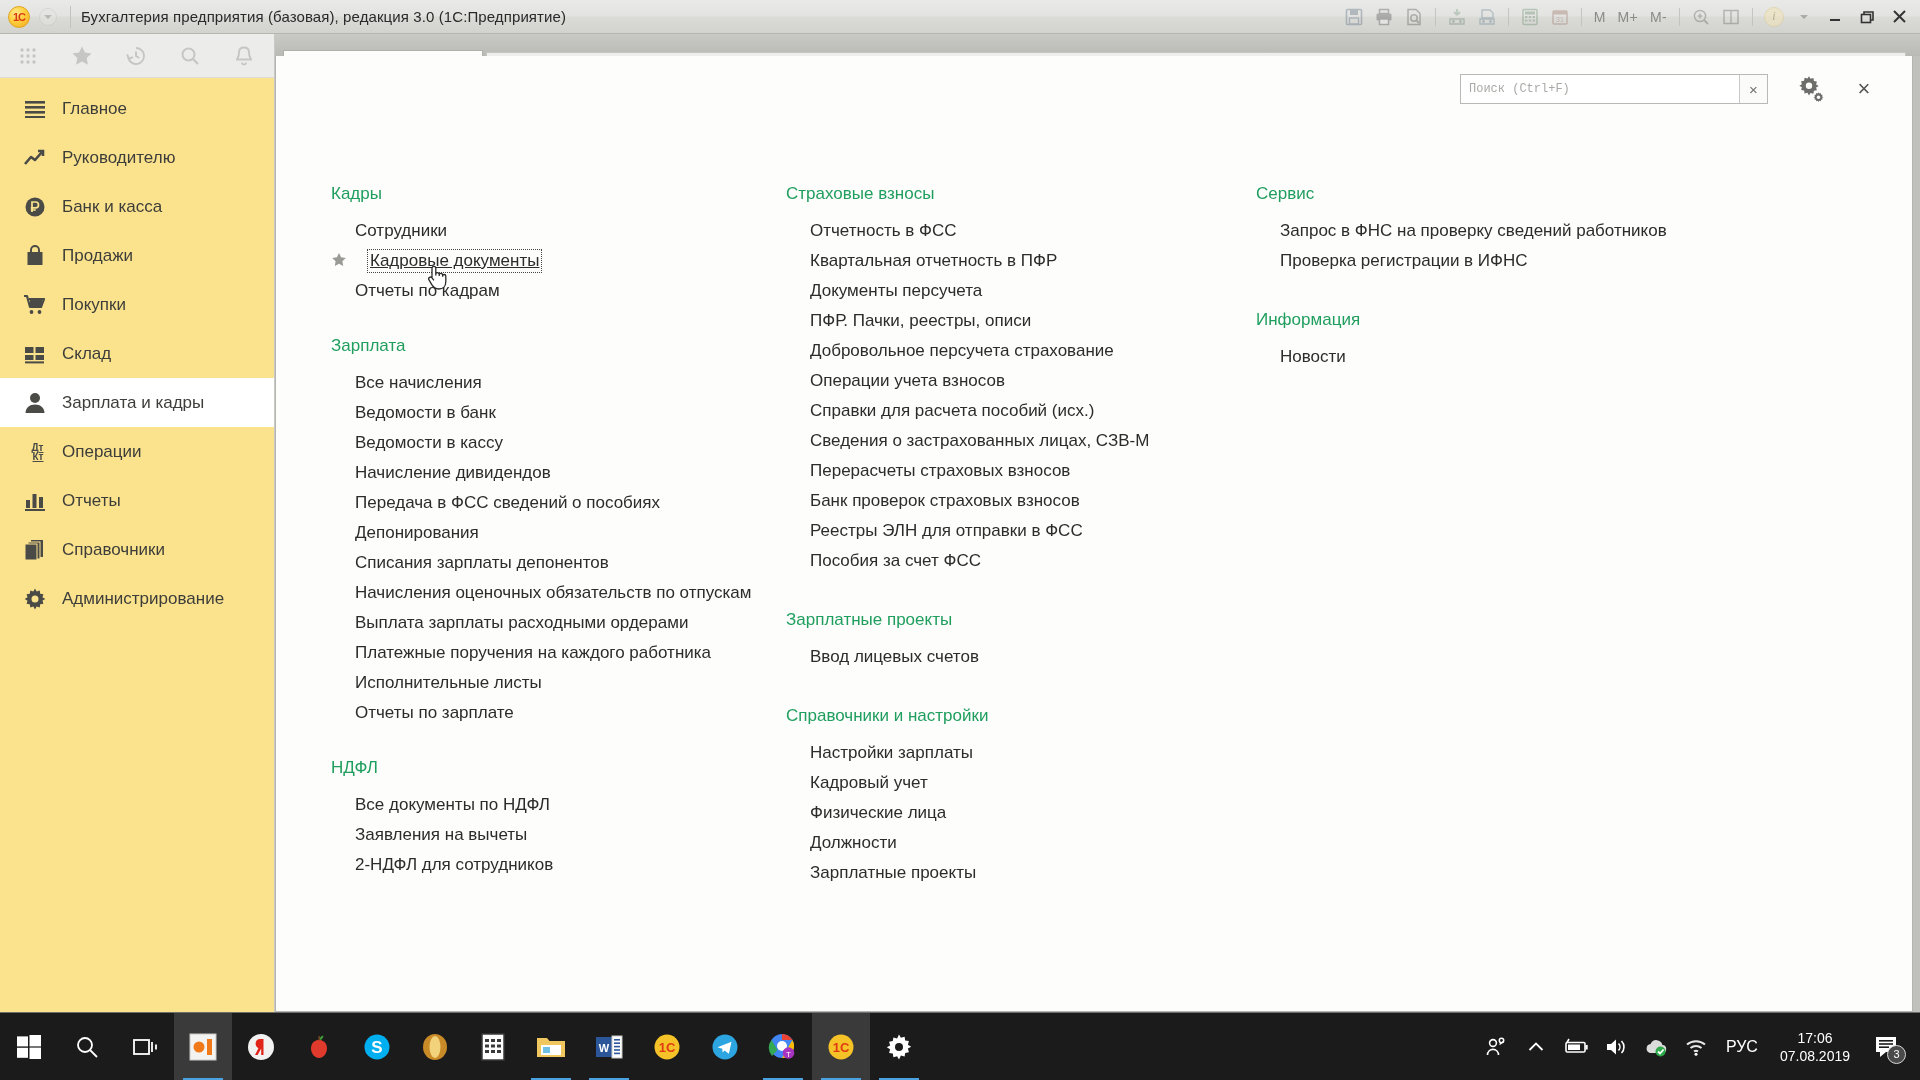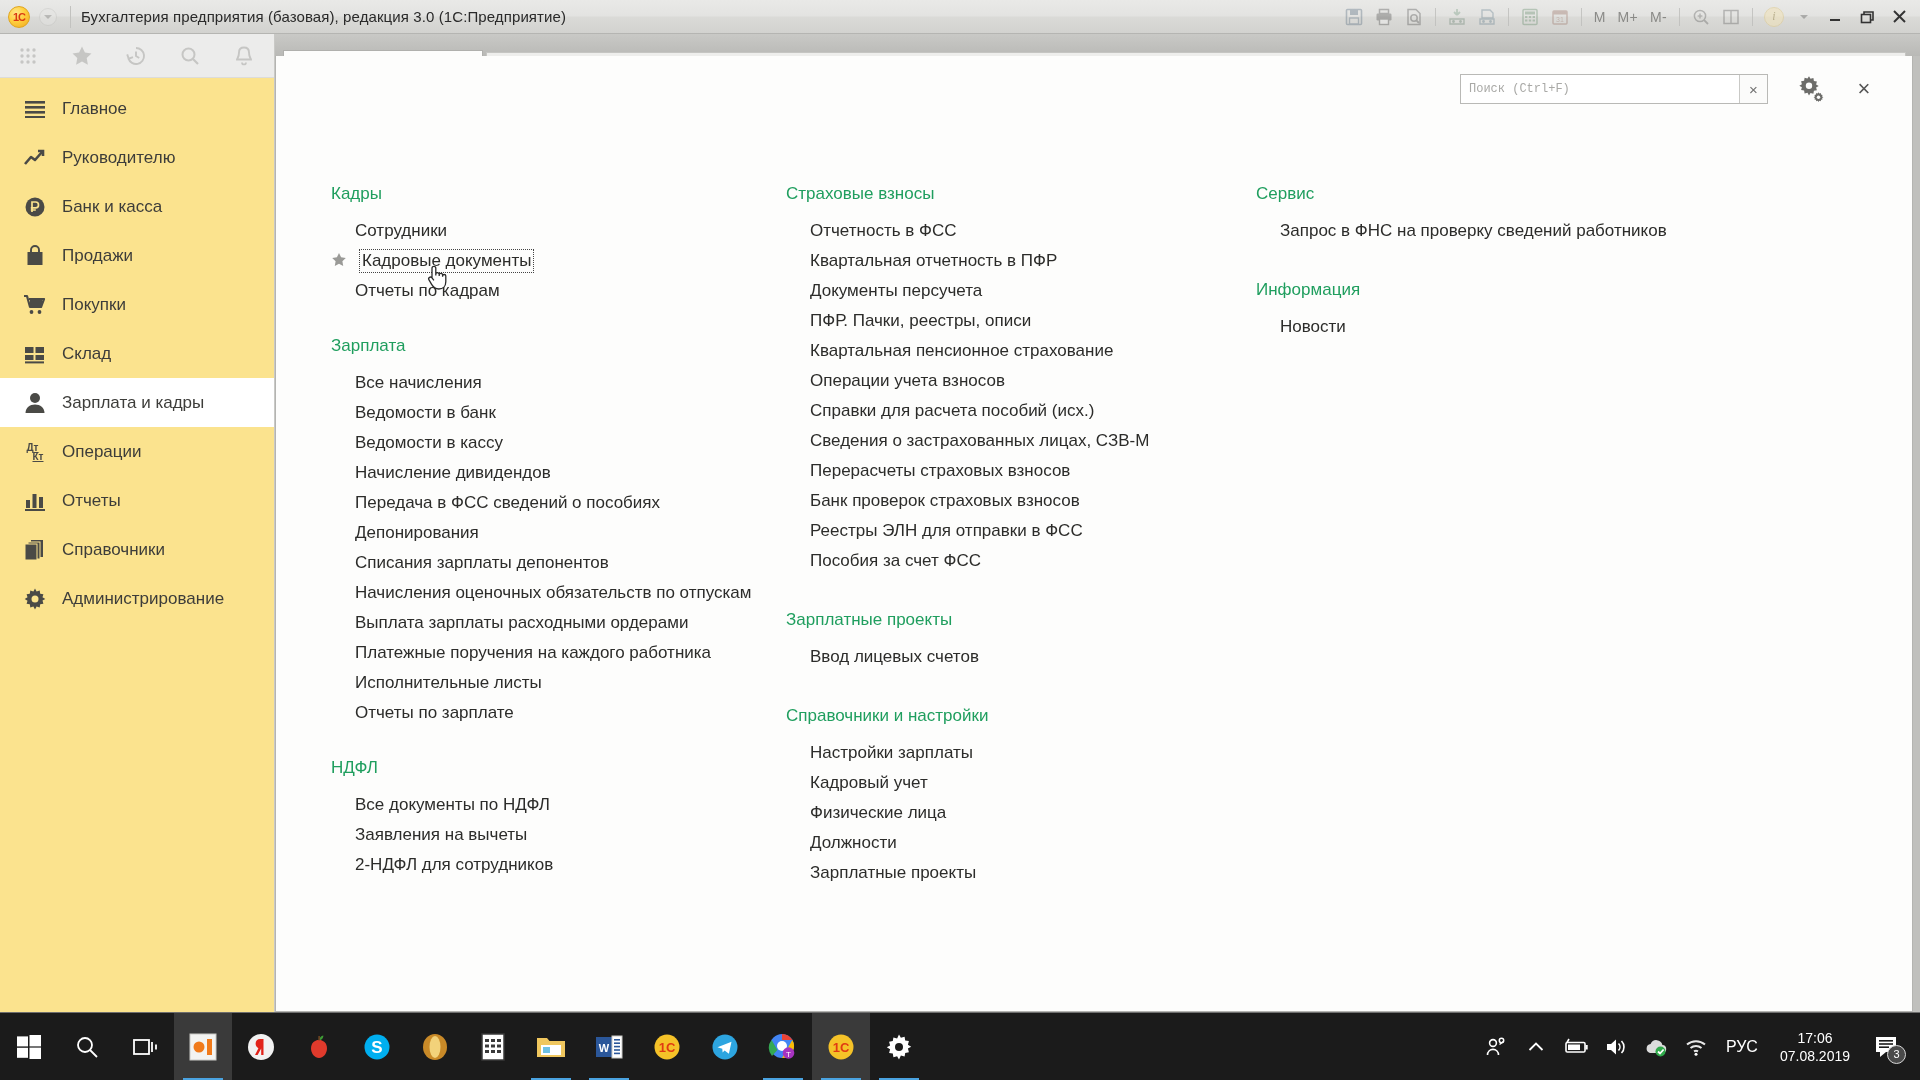--- a/index.html
+++ b/index.html
@@ -103,21 +103,21 @@
     color: #3d3d3a; font-size: 17px;
     position: relative;
   }
   .sb-item.active { background: #ffffff; }
   .sb-ico {
     width: 26px; height: 26px; flex: none;
     display: flex; align-items: center; justify-content: center;
     color: #4a4a46;
   }
   .sb-ico svg { display: block; }
-  .dtkt { font-size: 10px; line-height: 9px; font-weight: bold; text-align: left; color:#4a4a46;text-decoration:underline; }
+  .dtkt { font-size: 10px; line-height: 9px; font-weight: bold; text-align: right; color:#4a4a46;text-decoration:underline; }
 
   
   .content {
     position: absolute; left: 275px; top: 34px;
     width: 1645px; height: 978px;
     background: #c0c0bd;
   }
   .tabstrip {
     position: absolute; left: 0; top: 0;
     width: 1645px; height: 22px;
@@ -191,23 +191,24 @@
   .lnk-row {
     display: flex; align-items: center;
     height: 30px; position: relative;
   }
   .lnk {
     font-size: 17px; color: #2c2c2a; white-space: nowrap;
     padding-left: 24px;
   }
   .lnk-row.fav .lnk {
     padding-left: 0;
+    text-decoration: underline;
     border: 1px dotted #444;
     padding: 1px 2px;
-    margin-left: 4px;
+    margin-left: 12px;
   }
   .fav-star {
     position: absolute; left: 0px; top: 6px;
     width: 16px; height: 16px; color: #9a9a97;
   }
   .cursor-hand {
     position: absolute; left: 94px; top: 18px;
     width: 22px; height: 26px;
     pointer-events: none;
   }
@@ -677,21 +678,21 @@
             <div class="lnk-row">
                 <span class="lnk">Квартальная отчетность в ПФР</span>
               </div>
             <div class="lnk-row">
                 <span class="lnk">Документы персучета</span>
               </div>
             <div class="lnk-row">
                 <span class="lnk">ПФР. Пачки, реестры, описи</span>
               </div>
             <div class="lnk-row">
-                <span class="lnk">Квартальная пенсионное страхование</span>
+                <span class="lnk">Добровольное персучета страхование</span>
               </div>
             <div class="lnk-row">
                 <span class="lnk">Операции учета взносов</span>
               </div>
             <div class="lnk-row">
                 <span class="lnk">Справки для расчета пособий (исх.)</span>
               </div>
             <div class="lnk-row">
                 <span class="lnk">Сведения о застрахованных лицах, СЗВ-М</span>
               </div>
@@ -736,20 +737,23 @@
           </div>
 
         </div>
 
         <div class="col col3">
 
           <div class="grp">
             <div class="grp-title">Сервис</div>
             <div class="lnk-row">
                 <span class="lnk">Запрос в ФНС на проверку сведений работников</span>
+              </div>
+            <div class="lnk-row">
+                <span class="lnk">Проверка регистрации в ИФНС</span>
               </div>
           </div>
 
           <div class="grp" style="margin-top:34px">
             <div class="grp-title">Информация</div>
             <div class="lnk-row">
                 <span class="lnk">Новости</span>
               </div>
           </div>
 

